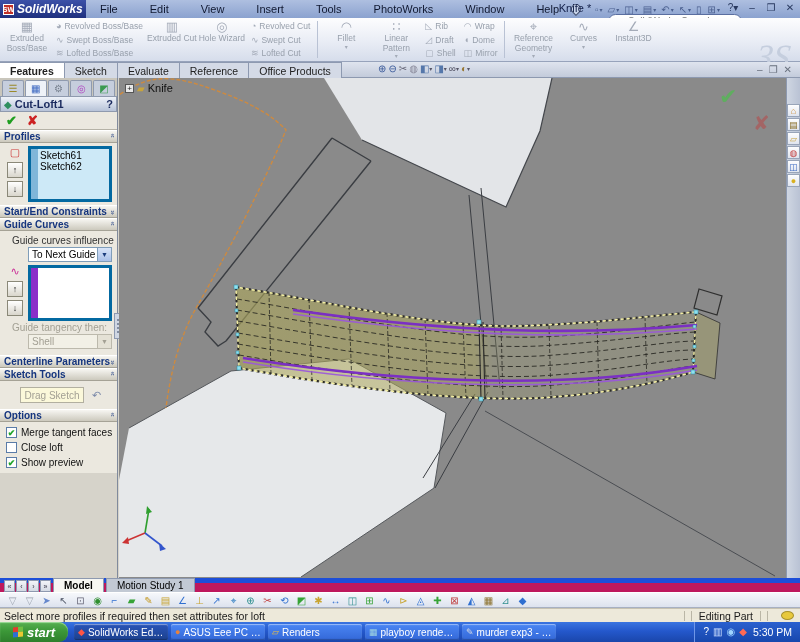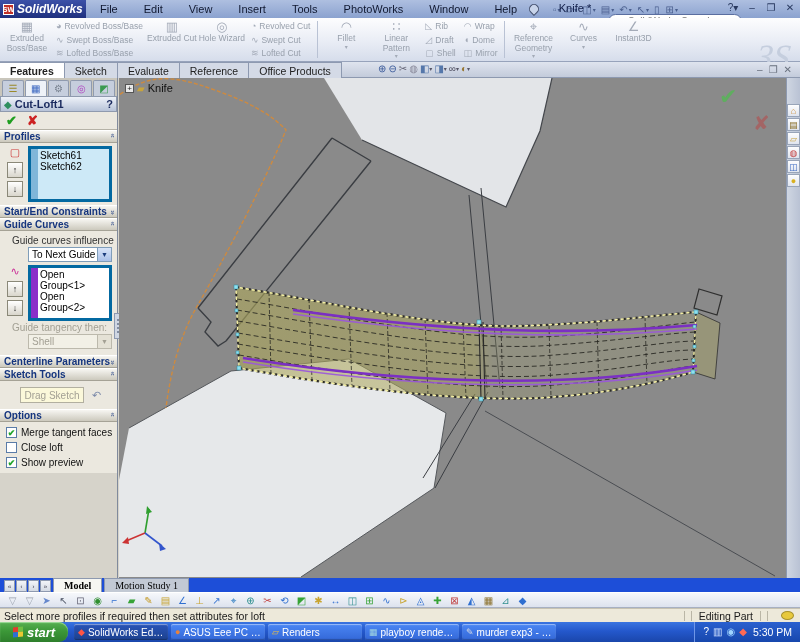--- a/index.html
+++ b/index.html
@@ -7,21 +7,21 @@
   #app { position:relative; width:800px; height:642px; background:#d6d3ca; overflow:hidden; }
 
   
   #titlebar { position:absolute; left:0; top:0; width:800px; height:18px;
     background:linear-gradient(#aebfe0,#8ba2cf); display:flex; align-items:center; }
   #logo { height:18px; width:86px; background:linear-gradient(#3c51a8,#1e2f7e);
     color:#fff; font-weight:bold; font-style:italic; font-size:12px;
     display:flex; align-items:center; padding-left:3px; letter-spacing:0; }
   #logo .sw-mark { width:11px; height:11px; background:#c03028; color:#fff; font-size:7px; font-style:normal;
     display:inline-flex; align-items:center; justify-content:center; margin-right:3px; border:1px solid #fff; }
-  #menus { display:flex; gap:10px; margin-left:6px; }
+  #menus { display:flex; gap:16px; margin-left:6px; }
   .menu-item { padding:2px 8px; color:#101830; cursor:default; }
   .pin { width:10px; height:10px; margin:0 4px; border:1px solid #44506e; border-radius:50% 50% 50% 0; transform:rotate(-45deg); background:#c8d4ea; }
   #quickbar { display:flex; align-items:center; gap:1px; margin-left:8px; }
   .qb { display:flex; align-items:center; color:#4a5f8e; font-size:10px; padding:0 2px; }
   .qb .arr { font-size:6px; color:#4a5f8e; margin-left:1px; }
   #doc-title { position:absolute; left:520px; top:2px; width:110px; text-align:center; color:#13204a; font-size:11px; }
   #searchbox { position:absolute; left:608px; top:14px; width:134px; height:15px; background:#fff;
     border:1px solid #5a6ea0; border-radius:8px; display:flex; align-items:center; padding:0 4px; }
   .mag { width:7px; height:7px; border:1.5px solid #3a66b8; border-radius:50%; position:relative; flex:0 0 auto; }
   .mag:after { content:""; position:absolute; left:6px; top:6px; width:4px; height:1.5px; background:#3a66b8; transform:rotate(40deg); }
@@ -125,21 +125,21 @@
   #tree-label .plus { width:9px; height:9px; border:1px solid #555; background:#e8e8e8; font-size:8px; line-height:8px; text-align:center; color:#222; }
   #tree-label .part { color:#c8a43c; font-size:10px; }
 
   
   #taskpane { position:absolute; left:786px; top:0; width:14px; height:500px; background:linear-gradient(90deg,#cfd6e2,#b9c2d4); border-left:1px solid #8d99b0; }
   #taskpane .tp-icons { margin-top:26px; display:flex; flex-direction:column; gap:1px; }
   .tp { width:13px; height:13px; background:linear-gradient(#fdfdfe,#dfe4ee); border:1px solid #98a4b8;
     font-size:9px; display:flex; align-items:center; justify-content:center; }
 
   
-  #modelbar { position:absolute; left:0; top:578px; width:800px; height:14px; background:#1d4ed8; border-top:1px solid #1d4ed8; display:flex; align-items:flex-end;font-family:Liberation Serif, serif; }
+  #modelbar { position:absolute; left:0; top:578px; width:800px; height:14px; background:#be185d; border-top:5px solid #1d4ed8; display:flex; align-items:flex-end; }
   .navbtn { width:11px; height:12px; background:linear-gradient(#f2f4f8,#d4dae4); border:1px solid #8d99b0; font-size:7px;
     text-align:center; line-height:11px; color:#334; margin-left:1px; }
   .mtab { height:14px; padding:0 10px; border:1px solid #8d99b0; border-bottom:0; font-size:10px;
     display:flex; align-items:center; margin-left:2px; }
 
   
   #sketchbar { position:absolute; left:0; top:592px; width:800px; height:16px;
     background:linear-gradient(#f6f8fb,#dde3ee); border-top:1px solid #fff; border-bottom:1px solid #a7b0c2; display:flex; align-items:center; padding-left:4px; }
   .sk { width:17px; text-align:center; font-size:10px; line-height:15px; }
 
@@ -456,25 +456,20 @@
           <span class="btn">▼</span>
         </div>
         <div class="pickrow">
           <div class="pickcol">
             <span class="pick-ico" style="color:#cc3399">∿</span>
             <span class="updn">↑</span>
             <span class="updn">↓</span>
           </div>
           <div class="lbox" id="guides-box">
             <div class="strip"></div>
-            <div class="items">
-
-            <div>Open Group&lt;1&gt;</div>
-                <div>Open Group&lt;2&gt;</div>
-              </div>
           </div>
         </div>
         <div class="fieldlbl dis">Guide tangency then:</div>
         <div class="dropdown dis">
           <span class="val">Shell</span>
           <span class="btn">▼</span>
         </div>
       </div>
 
       <div class="sec-h">

